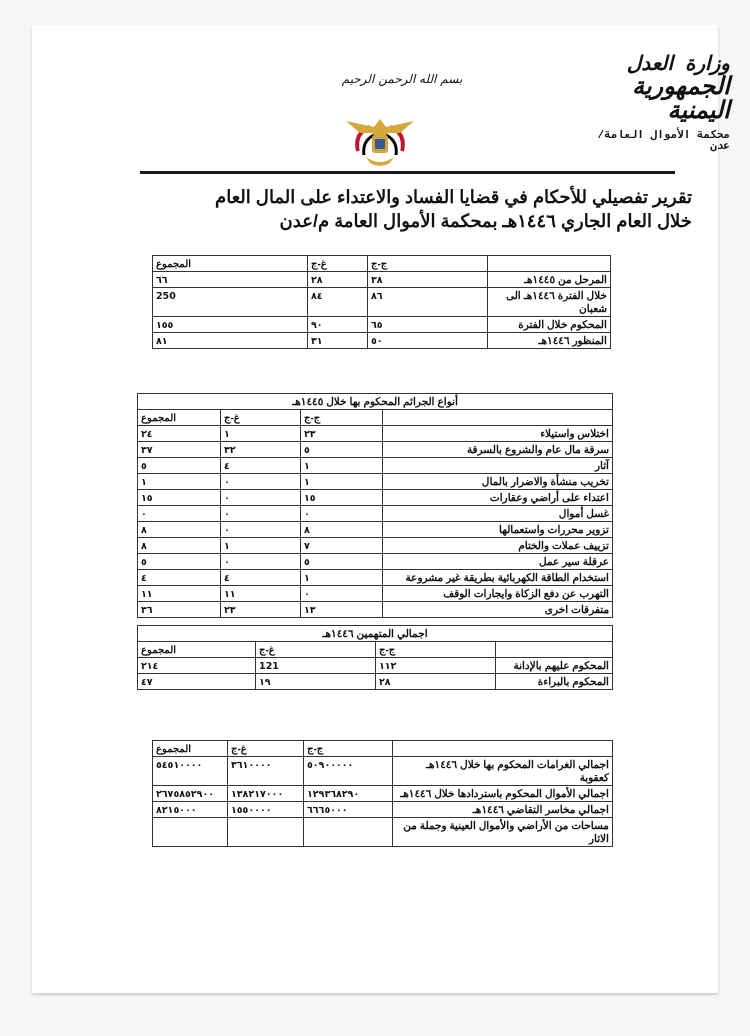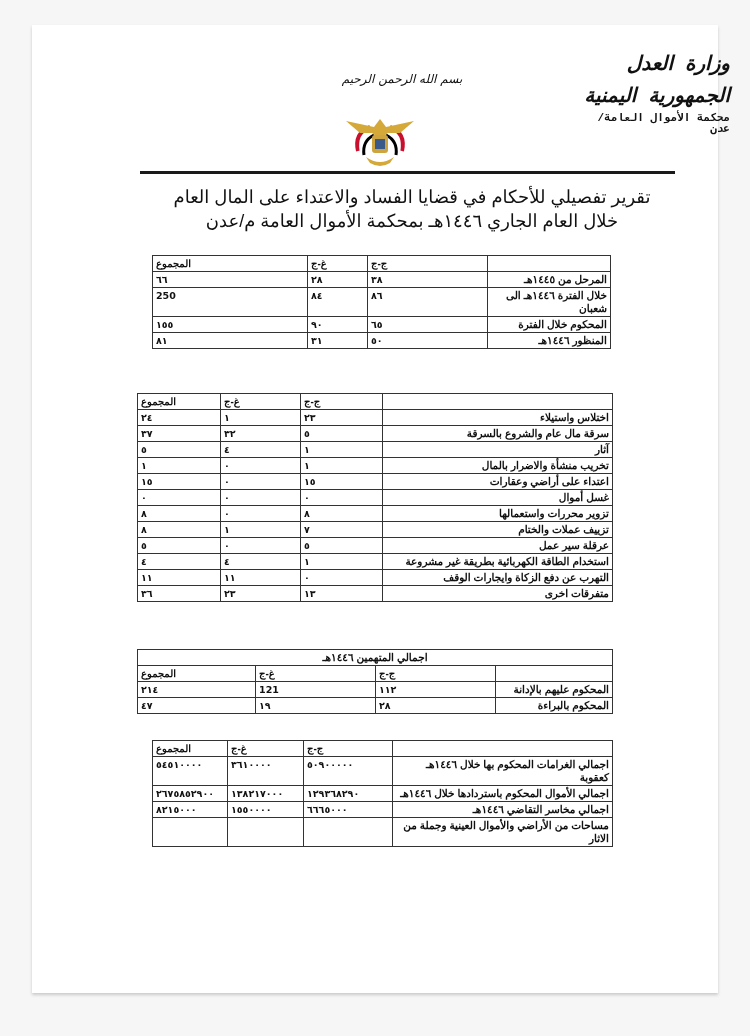--- a/index.html
+++ b/index.html
@@ -14,50 +14,50 @@
     background: #ffffff;
     box-shadow: 0 2px 3px rgba(0,0,0,0.18);
   }
   .abs { position: absolute; }
   .letterhead {
     left: 548px; top: 30px; width: 150px; direction: rtl; text-align: right;
     font-family: Liberation Mono, monospace; font-weight: bold; font-style: italic;
     line-height: 1;
   }
   .lh-line1 { font-size: 20px; }
-  .lh-line2 { font-size: 20px; margin-top: 12px; }
+  .lh-line2 { font-size: 24px; margin-top: 1px; }
   .lh-line3 { font-size: 11px; margin-top: 6px; font-style: normal; }
   .basmala {
     left: 290px; top: 47px; width: 160px; text-align: center; direction: rtl;
     font-family: "DejaVu Serif", serif; font-size: 12px; font-style: italic;
   }
   .emblem { left: 312px; top: 86px; width: 72px; height: 60px; }
   .rule {
     left: 108px; top: 146px; width: 535px; height: 3px; background: #1a1a1a;
   }
   .title {
-    left: 100px; top: 160px; width: 560px; direction: rtl; text-align: center;
-    font-family: "Liberation Sans", sans-serif; font-weight: normal; font-size: 18px;
+    left: 100px; top: 160px; width: 560px; direction: rtl; 
+    font-family: "Liberation Sans", sans-serif; font-weight: bold; font-size: 18px;
     line-height: 24px;
   }
   table.t {
     position: absolute; border-collapse: collapse; direction: rtl;
     font-family: "Liberation Sans", sans-serif; font-size: 10.5px; font-weight: bold;
     table-layout: fixed;
   }
   table.t td {
     border: 1px solid #333; padding: 1px 3px; vertical-align: top; line-height: 13px;
   }
   table.t td.num { text-align: left; font-family: "DejaVu Sans", sans-serif; font-size: 9.5px; }
   table.t td.hdr { text-align: left; font-size: 10px; }
   table.t td.caption { text-align: center; }
   table.t td.caption-big { text-align: right; font-size: 14px; padding: 3px 10px; }
   .t1 { left: 120px; top: 230px; width: 458px; }
   .t2 { left: 105px; top: 368px; width: 475px; }
-  .t3 { left: 105px; top: 624px; width: 475px; }
+  .t3 { left: 105px; top: 600px; width: 475px; }
   .t4 { left: 120px; top: 715px; width: 460px; }
 </style>
 </head>
 <body>
 
 <div class="sheet">
 
   <div class="abs letterhead">
     <div class="lh-line1">وزارة العدل</div>
     <div class="lh-line2">الجمهورية اليمنية</div>
@@ -130,20 +130,23 @@
     </table>
 
   <table class="t t2">
     <colgroup>
         <col style="width:230px">
         <col style="width:82px">
         <col style="width:80px">
         <col style="width:83px">
       </colgroup>
     <tbody>
+        <tr>
+      <td colspan="4" class="caption">أنواع الجرائم المحكوم بها خلال ١٤٤٥هـ</td>
+    </tr>
     <tr>
       <td></td>
       <td class="hdr">ج-ج</td>
       <td class="hdr">غ-ج</td>
       <td class="hdr">المجموع</td>
     </tr>
     <tr>
           <td>اختلاس واستيلاء</td>
           <td class="num">٢٣</td>
           <td class="num">١</td>

